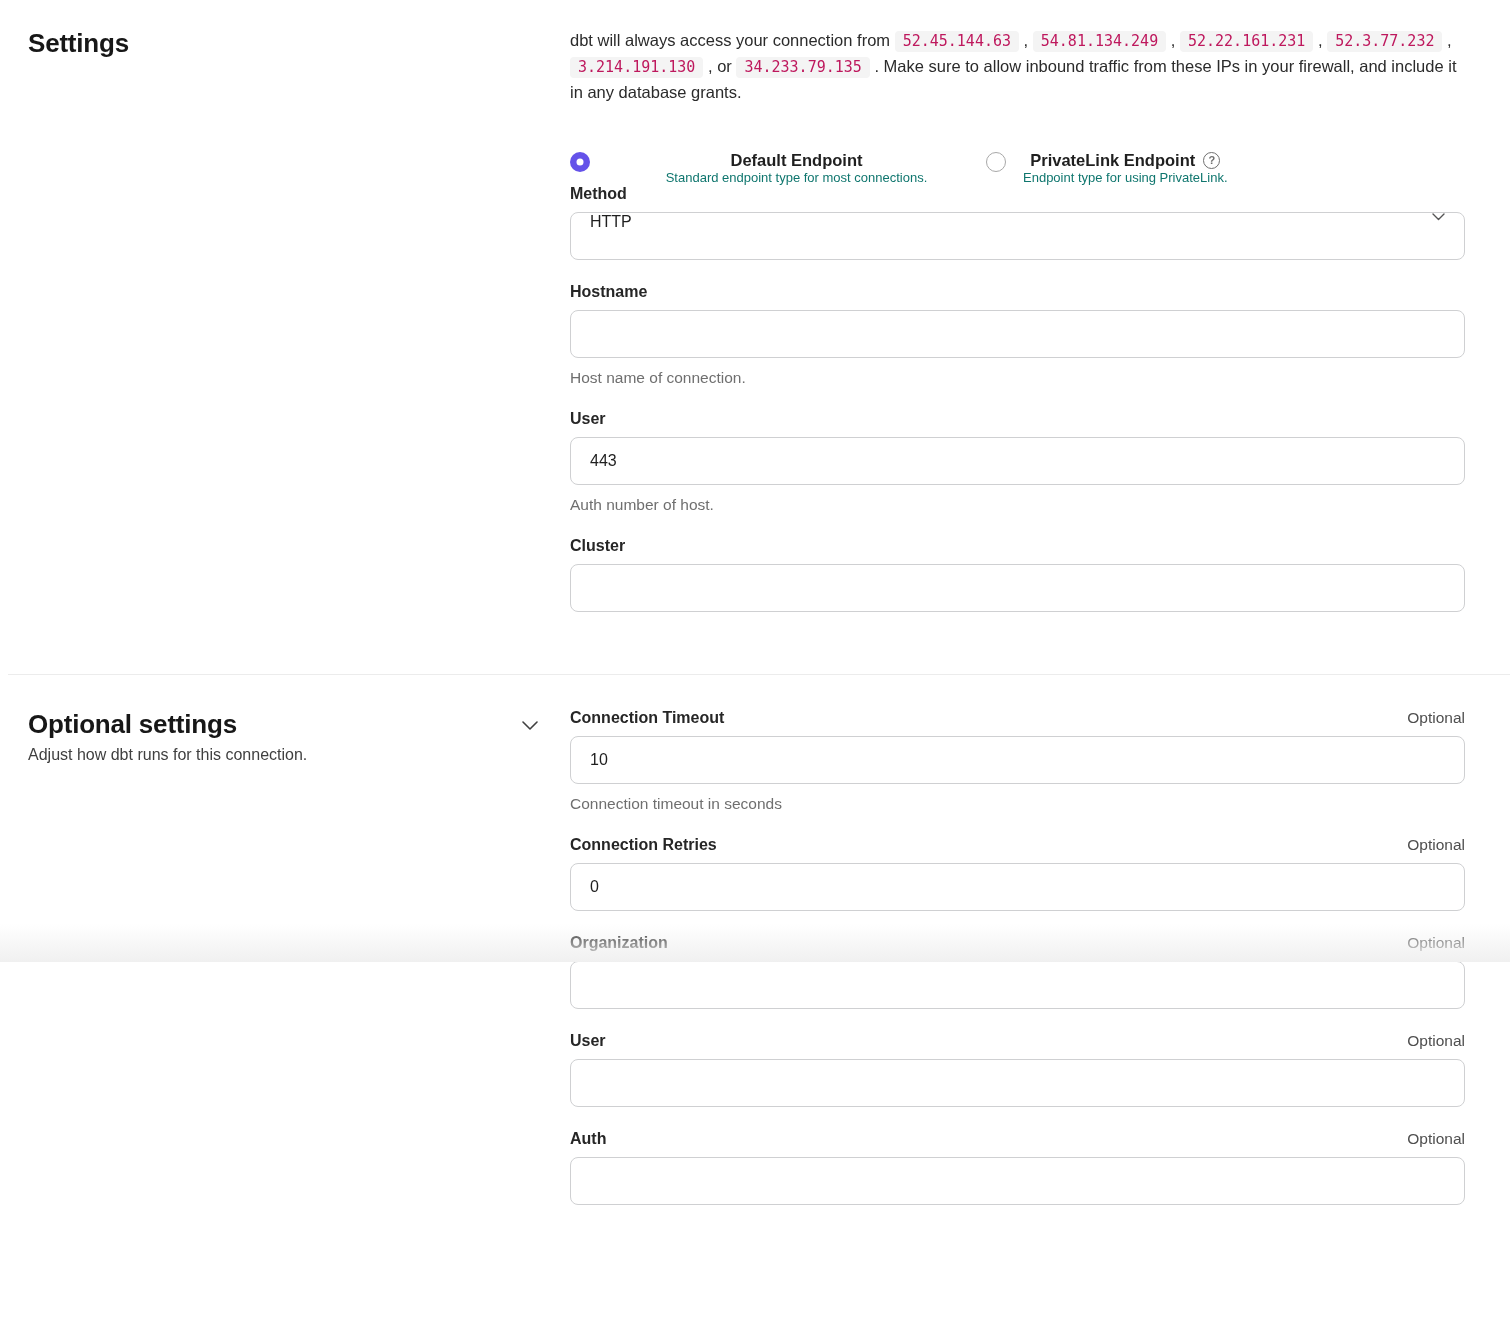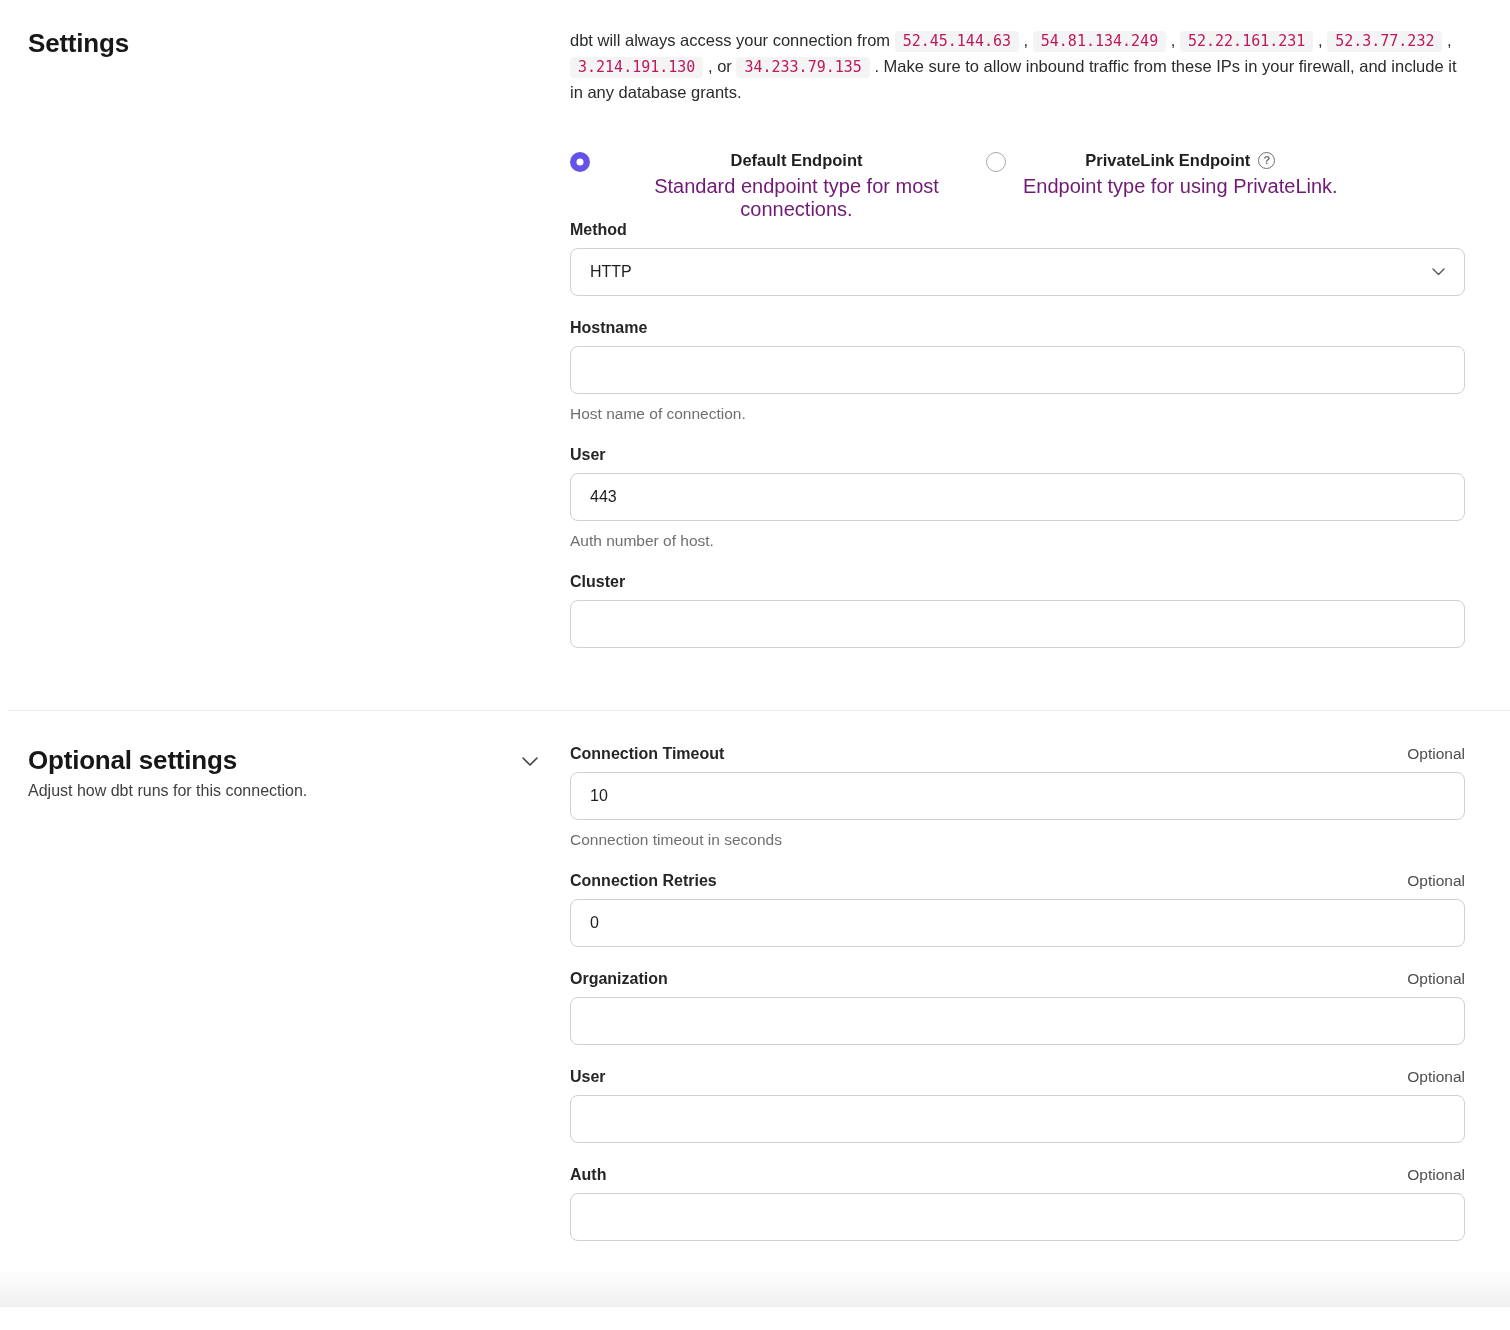--- a/index.html
+++ b/index.html
@@ -1,19 +1,19 @@
 <!DOCTYPE html>
 <html style="--accent: #6452e9;"><head>
 <meta charset="utf-8">
 <style>
   * { margin: 0; padding: 0; box-sizing: border-box; }
   html, body { width: 1510px; height: 1330px; overflow: hidden; background: #ffffff;
     font-family: "Liberation Sans", "DejaVu Sans", sans-serif; color: #262626; }
 
-  .page { position: relative; width: 1510px; height: 1307px; }
+  .page { position: relative; width: 1510px; height: 962px; }
 
   .section { display: grid; grid-template-columns: 542px 1fr; padding: 28px 45px 0 28px; }
   .section.top { padding-bottom: 62px; }
   .section.optional { padding-top: 34px; }
 
   .left-col { padding-right: 30px; }
   .left-col-head { display: flex; align-items: flex-start; justify-content: space-between; }
   h2.section-title { font-size: 26px; font-weight: 700; letter-spacing: -0.2px; color: #171717; line-height: 1.2; }
   .section-subtitle { font-size: 16px; color: #3f3f3f; margin-top: 6px; }
   .collapse-toggle { margin-top: 10px; cursor: pointer; display: inline-flex; padding: 2px; }
@@ -27,36 +27,36 @@
 
   
   .endpoint-row { display: flex; margin-top: 46px; text-align: center; }
   .endpoint-option { display: grid; grid-template-columns: 20px 1fr; column-gap: 17px; cursor: pointer; }
   .endpoint-option:first-child { width: 416px; flex: 0 0 416px; }
   .radio { width: 20px; height: 20px; border-radius: 50%; margin-top: 1px; position: relative; border: 1.5px solid #a8a8a8; background: #ffffff; }
   .radio.checked { border: none; background: var(--accent, #6452e9); }
   .radio.checked::after { content: ""; position: absolute; left: 50%; top: 50%; width: 7px; height: 7px;
     transform: translate(-50%, -50%); border-radius: 50%; background: #ffffff; }
   .endpoint-label { font-size: 16.5px; font-weight: 700; color: #1f1f1f; display: inline-flex; align-items: center; gap: 8px; }
-  .endpoint-desc { font-size: 20px; color: #701a75; margin-top: 5px; }
+  .endpoint-desc { font-size: 13px; color: #0f766e; }
   .help-icon { width: 17px; height: 17px; border: 1.3px solid #6f6f6f; border-radius: 50%; color: #6f6f6f;
     font-size: 11px; font-weight: 700; display: inline-flex; align-items: center; justify-content: center; line-height: 1; }
 
   
   .fields { }
   .optional .fields { margin-top: 0; }
   .field { margin-bottom: 23px; }
   .field:last-child { margin-bottom: 0; }
   .field-label-row { display: flex; align-items: baseline; justify-content: space-between; margin-bottom: 9px; }
   .field-label { font-size: 16px; font-weight: 700; color: #262626; }
   .optional-badge { font-size: 15.5px; color: #4f4f4f; }
   .text-input, .select-box { width: 100%; height: 48px; border: 1px solid #cfd0d2; border-radius: 8px;
     background: #ffffff; font-size: 16px; color: #1f1f1f; padding: 0 19px;
     font-family: "Liberation Sans", "DejaVu Sans", sans-serif; }
-  .select-box { display: flex; align-items: center; justify-content: space-between; cursor: pointer; }
+  .select-box { display: flex; align-items: flex-start; justify-content: space-between; cursor: pointer; }
   .helper-text { font-size: 15.5px; color: #6f6f6f; margin-top: 11px; }
   .helper-text:empty { display: none; }
 
   .divider { border: none; border-top: 1px solid #ececec; width: calc(100% - 8px); margin: 0 0 0 8px; }
 
   .bottom-fade { position: absolute; left: 0; right: 0; bottom: 0; height: 38px;
     background: linear-gradient(to bottom, rgba(240,240,240,0), #f0f0f0); pointer-events: none; }
 
   .chev { display: block; }
 </style>

